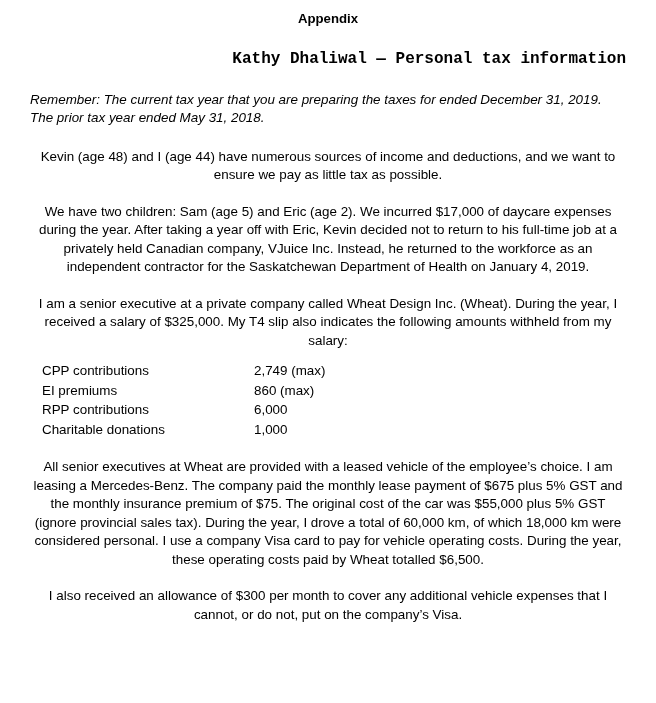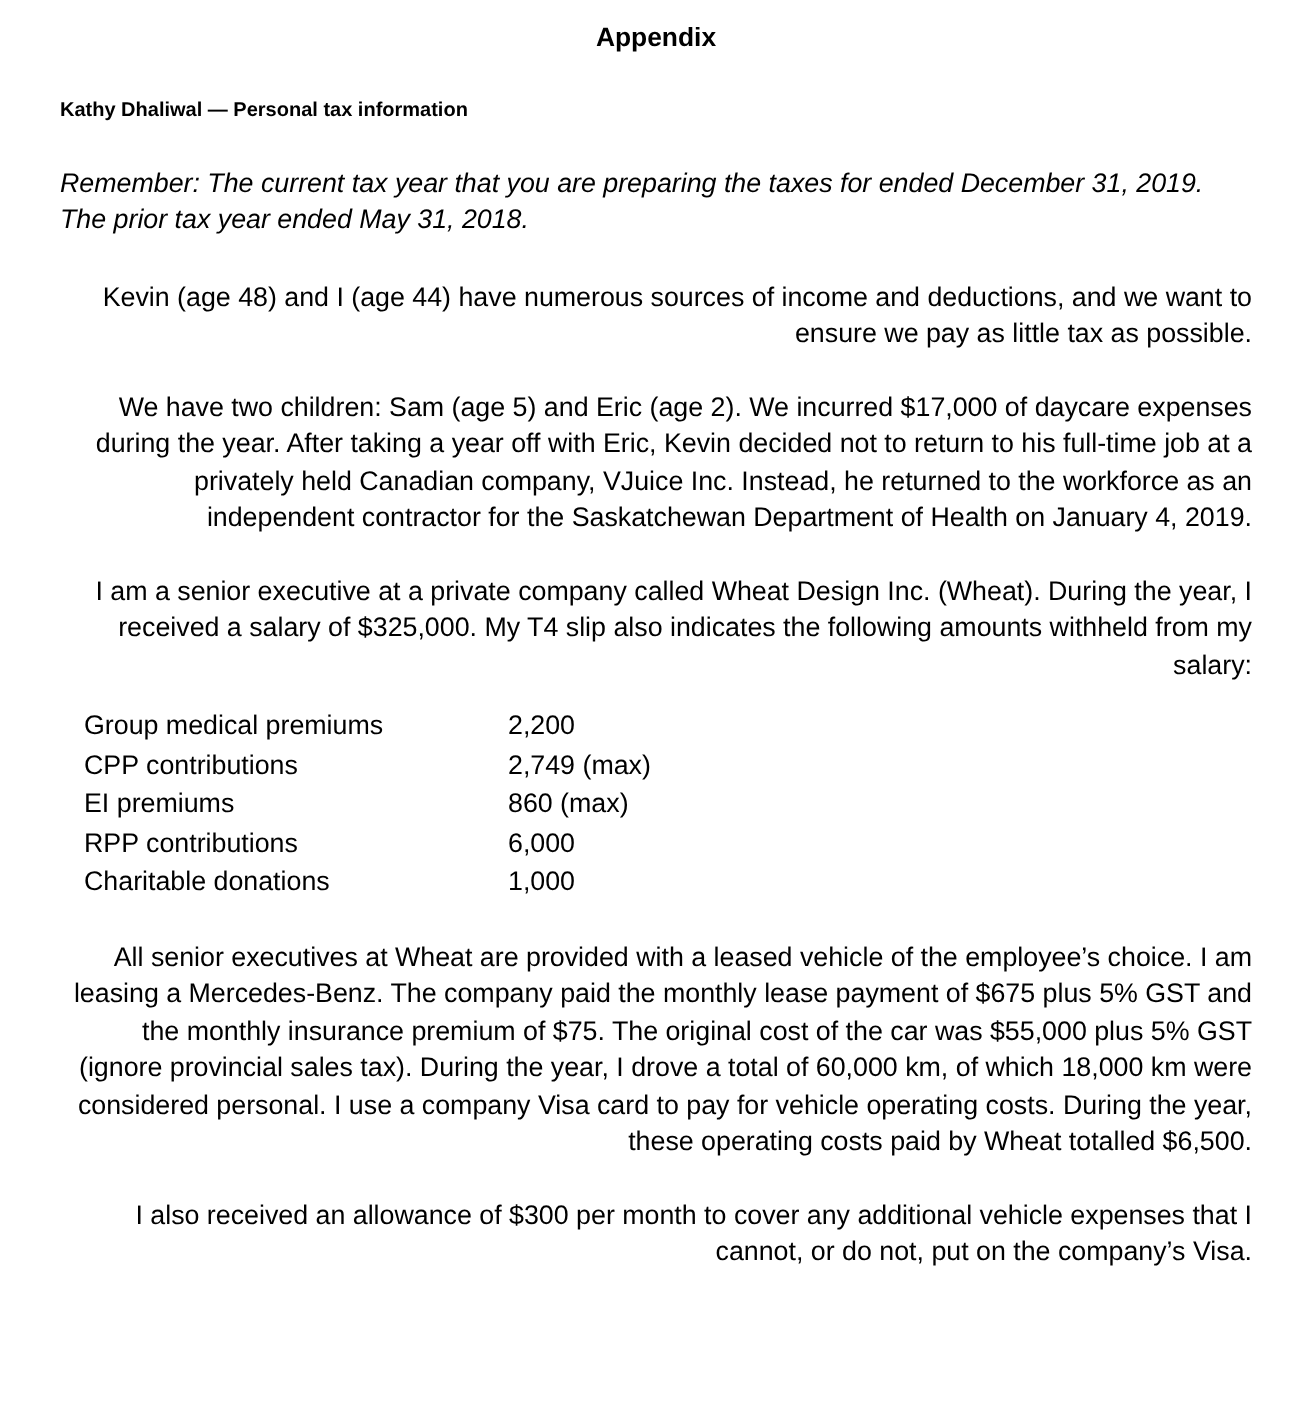--- a/index.html
+++ b/index.html
@@ -23,36 +23,37 @@
     padding: 10px 30px 0 30px;
     position: relative;
   }
   .doc-title {
     text-align: center;
     font-weight: bold;
     font-size: 13.2px;
     margin: 0 0 22px 0;
   }
   .doc-subtitle {
-    text-align: left;
+    text-align: right;
     font-weight: bold;
-    font-size: 10px;
+    font-size: 16px;
     margin: 0 0 20px 0;
+    font-family: Liberation Mono, monospace;
   }
   .intro-note {
     font-style: italic;
     font-size: 13.4px;
     line-height: 1.38;
     margin: 0 0 20px 0;
   }
   p.para {
     margin: 0 0 18px 0;
     font-size: 13.4px;
     line-height: 1.38;
-    text-align: right;
+    text-align: center;
   }
   p.para.tight {
     margin-bottom: 12px;
   }
   table.amounts {
     border-collapse: collapse;
     margin: 0 0 18px 8px;
     font-size: 13.4px;
   }
   table.amounts td {
@@ -82,24 +83,20 @@
   <p class="para">Kevin (age 48) and I (age 44) have numerous sources of income and deductions, and we want to ensure we pay as little tax as possible.</p>
 
   <p class="para">We have two children: Sam (age 5) and Eric (age 2). We incurred $17,000 of daycare expenses during the year. After taking a year off with Eric, Kevin decided not to return to his full-time job at a privately held Canadian company, VJuice Inc. Instead, he returned to the workforce as an independent contractor for the Saskatchewan Department of Health on January 4, 2019.</p>
 
 
   <p class="para tight">I am a senior executive at a private company called Wheat Design Inc. (Wheat). During the year, I received a salary of $325,000. My T4 slip also indicates the following amounts withheld from my salary:</p>
 
   <table class="amounts">
     <tbody>
       <tr>
-        <td class="label">Group medical premiums</td>
-        <td class="value">2,200</td>
-      </tr>
-      <tr>
         <td class="label">CPP contributions</td>
         <td class="value">2,749 (max)</td>
       </tr>
       <tr>
         <td class="label">EI premiums</td>
         <td class="value">860 (max)</td>
       </tr>
       <tr>
         <td class="label">RPP contributions</td>
         <td class="value">6,000</td>

